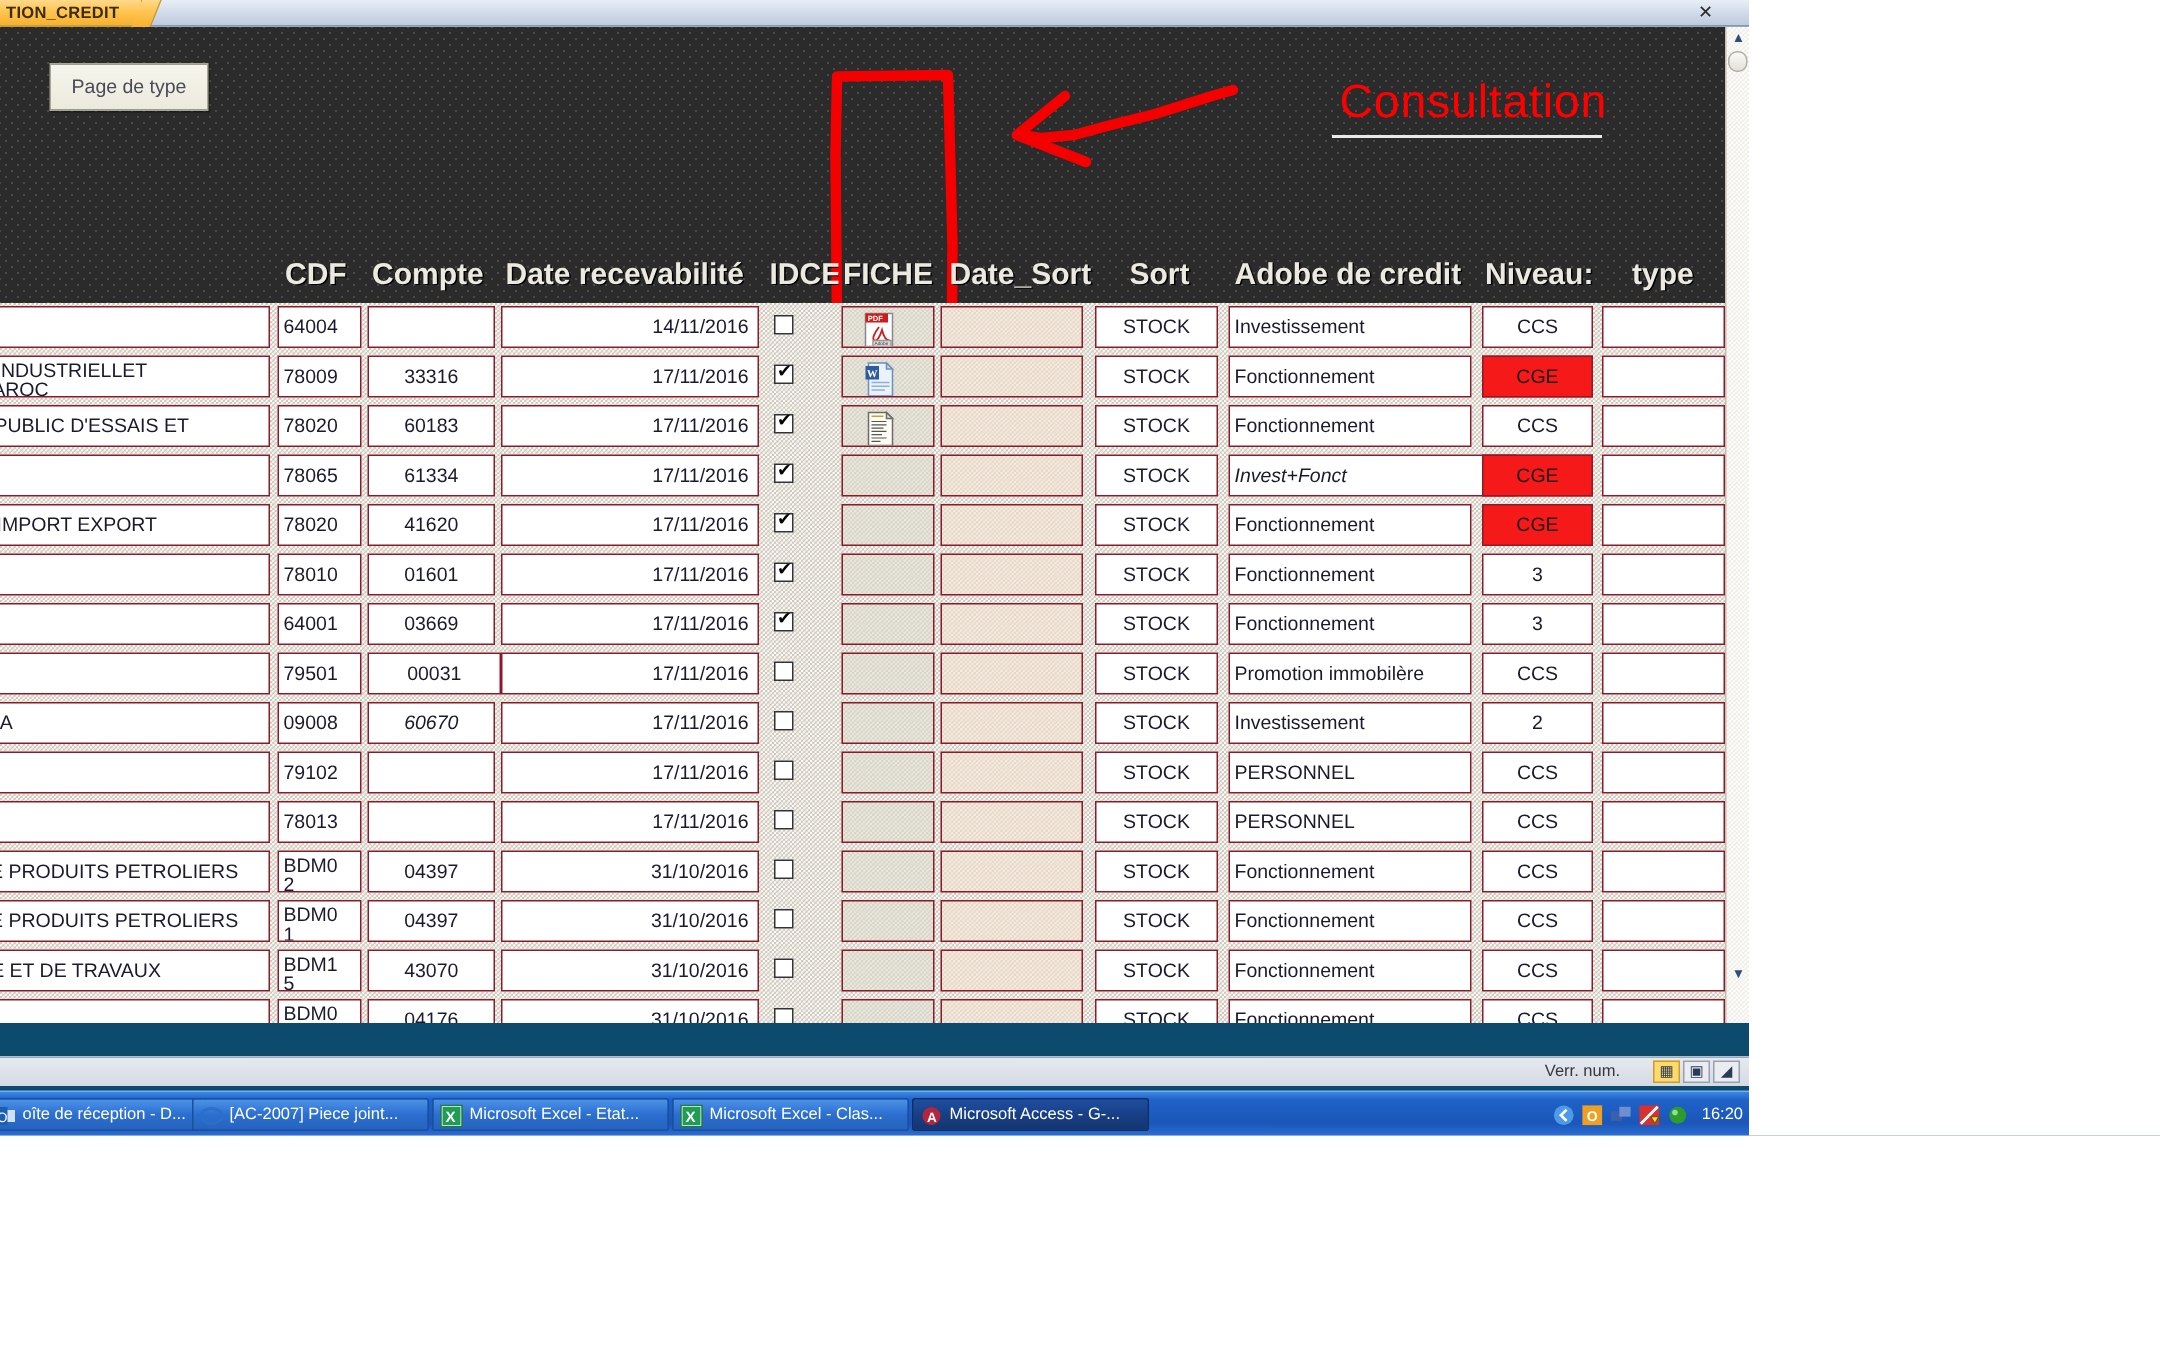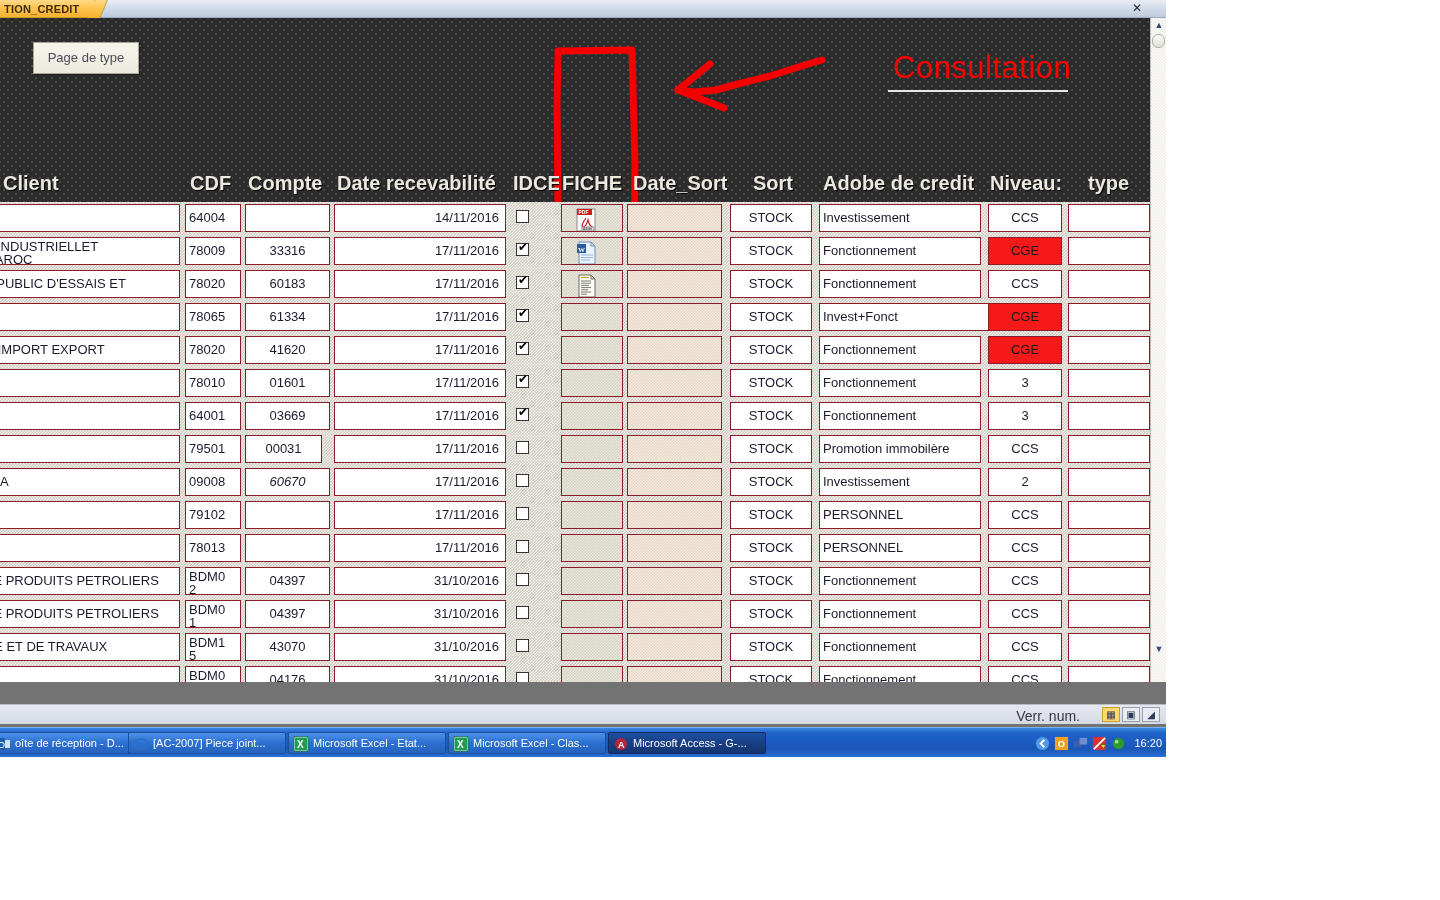--- a/index.html
+++ b/index.html
@@ -3,21 +3,21 @@
 <meta charset="utf-8">
 <style>
   * { box-sizing: border-box; margin: 0; padding: 0; }
   html, body {
     width: 1440px; height: 900px;
     background: #ffffff;
     font-family: "Liberation Sans", sans-serif;
     overflow: hidden;
   }
 
-  #app { position: relative; width: 1440px; height: 900px; background:#737373; }
+  #app { position: relative; width: 1440px; height: 900px; background:#0c4a6e; }
 
   
   .tabstrip {
     position: absolute; left: 0; top: 0; width: 1166px; height: 18px;
     background: linear-gradient(180deg,#e9eef6 0%,#cfd9e8 55%,#bfcbdd 100%);
     border-bottom: 1px solid #9aa8bd;
   }
   .doc-tab {
     position: absolute; left: -6px; top: 0; height: 18px;
     padding: 1px 14px 0 10px;
@@ -164,21 +164,21 @@
     border-radius:6px;
   }
 
   
   .statusbar {
     position:absolute; left:0; top:704px; width:1166px; height:20px;
     background: linear-gradient(180deg,#e6e9ef 0%,#d4dae4 100%);
     border-top:1px solid #b6bcc8;
   }
   .status-verr {
-    position:absolute; right:86px; top:3px; font-size:14px; color:#37373f;
+    position:absolute; right:86px; top:3px; font-size:11px; color:#37373f;
   }
   .status-icons { position:absolute; right:6px; top:2px; display:flex; gap:2px; }
   .sbtn { width:18px; height:15px; border:1px solid #9aa0ab; background:#e9ecf1;
           font-size:10px; line-height:13px; text-align:center; color:#2b3a55;}
   .sbtn.sel { background:#ffd96b; border-color:#c7a02c; }
 
   
   .taskbar {
     position:absolute; left:0; top:727px; width:1166px; height:30px;
     background: linear-gradient(180deg,#3b87e3 0%,#1f62c8 18%,#1b56b8 72%,#2a6ed6 100%);
@@ -230,21 +230,20 @@
       <path d="M172 22 L158 26 L120 38 L88 46 L66 52 L44 54 L30 52" stroke="#f40000" stroke-width="7" fill="none" stroke-linecap="round" stroke-linejoin="round"></path>
       <path d="M28 52 L60 26" stroke="#f40000" stroke-width="7" fill="none" stroke-linecap="round"></path>
       <path d="M28 52 L74 70" stroke="#f40000" stroke-width="7" fill="none" stroke-linecap="round"></path>
     </svg>
 
     <svg class="red-rect" viewBox="0 0 110 410">
       <path d="M18 8 L92 7 L95 120 L94 250 L95 370 L92 396 L60 398 L26 397 L20 300 L18 170 L17 60 L18 10" stroke="#f40000" stroke-width="7" fill="none" stroke-linecap="round" stroke-linejoin="round"></path>
     </svg>
 
     <div class="hdr-row">
-      <div class="hdr" style="left:3px;  width:175px;">Client</div>
       <div class="hdr" style="left:190px; width:55px;">CDF</div>
       <div class="hdr" style="left:248px; width:85px;">Compte</div>
       <div class="hdr" style="left:337px; width:170px;">Date recevabilité</div>
       <div class="hdr" style="left:513px; width:46px;">IDCE</div>
       <div class="hdr" style="left:562px; width:70px;">FICHE</div>
       <div class="hdr" style="left:633px; width:110px;">Date_Sort</div>
       <div class="hdr" style="left:753px; width:52px;">Sort</div>
       <div class="hdr" style="left:823px; width:175px;">Adobe de credit</div>
       <div class="hdr" style="left:990px; width:80px;">Niveau:</div>
       <div class="hdr" style="left:1088px; width:60px;">type</div>
@@ -338,21 +337,21 @@
           <div class="cell c-left" style="left: -20px; width: 200px;"></div>
           <div class="cell c-left" style="left: 185px; width: 56px;">78065</div>
           <div class="cell c-center" style="left: 245px; width: 85px;">61334</div>
           <div class="cell c-right" style="left: 334px; width: 172px;">17/11/2016</div>
           <div class="chk-wrap" style="left: 508px; width: 50px;">
             <div class="chk on"></div>
           </div>
           <div class="cell fiche" style="left: 561px; width: 62px;"></div>
           <div class="cell tex" style="left: 627px; width: 95px;"></div>
           <div class="cell c-center" style="left: 730px; width: 82px;">STOCK</div>
-          <div class="cell c-left" style="left: 819px; width: 192px;">Invest+Fonct</div>
+          <div class="cell c-left" style="left: 819px; width: 192px; font-style: italic;">Invest+Fonct</div>
           <div class="cell cge" style="left: 988px; width: 74px;">CGE</div>
           <div class="cell c-center" style="left: 1068px; width: 82px;"></div>
         </div>
         <div class="row" style="top: 132px;">
           <div class="cell c-left" style="left: -20px; width: 200px;">O IMPORT EXPORT</div>
           <div class="cell c-left" style="left: 185px; width: 56px;">78020</div>
           <div class="cell c-center" style="left: 245px; width: 85px;">41620</div>
           <div class="cell c-right" style="left: 334px; width: 172px;">17/11/2016</div>
           <div class="chk-wrap" style="left: 508px; width: 50px;">
             <div class="chk on"></div>
@@ -390,21 +389,21 @@
           <div class="cell fiche" style="left: 561px; width: 62px;"></div>
           <div class="cell tex" style="left: 627px; width: 95px;"></div>
           <div class="cell c-center" style="left: 730px; width: 82px;">STOCK</div>
           <div class="cell c-left" style="left: 819px; width: 162px;">Fonctionnement</div>
           <div class="cell c-center" style="left: 988px; width: 74px;">3</div>
           <div class="cell c-center" style="left: 1068px; width: 82px;"></div>
         </div>
         <div class="row" style="top: 231px;">
           <div class="cell c-left" style="left: -20px; width: 200px;">N</div>
           <div class="cell c-left" style="left: 185px; width: 56px;">79501</div>
-          <div class="cell c-center" style="left: 245px; width: 77px;">00031</div>
+          <div class="cell c-center" style="left: 245px; width: 89px;">00031</div>
           <div class="cell c-right" style="left: 334px; width: 172px;">17/11/2016</div>
           <div class="chk-wrap" style="left: 508px; width: 50px;">
             <div class="chk"></div>
           </div>
           <div class="cell fiche" style="left: 561px; width: 62px;"></div>
           <div class="cell tex" style="left: 627px; width: 95px;"></div>
           <div class="cell c-center" style="left: 730px; width: 82px;">STOCK</div>
           <div class="cell c-left" style="left: 819px; width: 162px;">Promotion immobilère</div>
           <div class="cell c-center" style="left: 988px; width: 74px;">CCS</div>
           <div class="cell c-center" style="left: 1068px; width: 82px;"></div>

